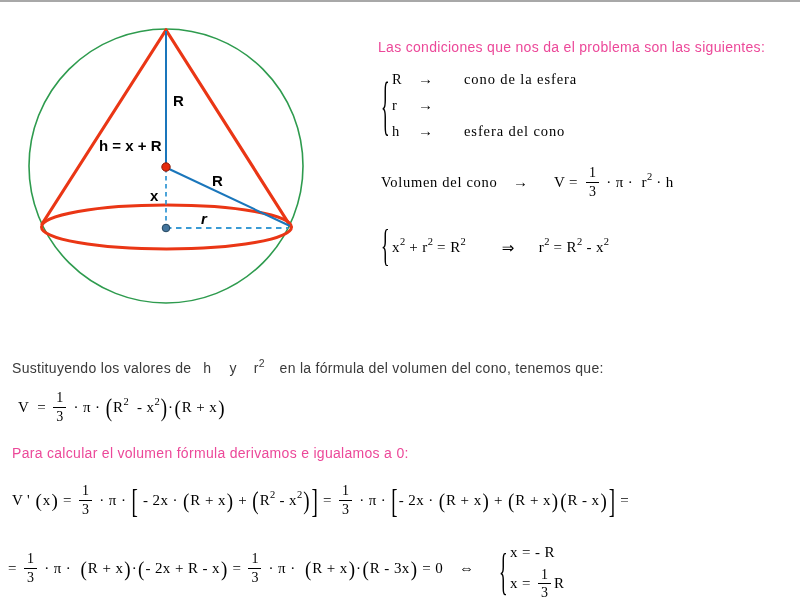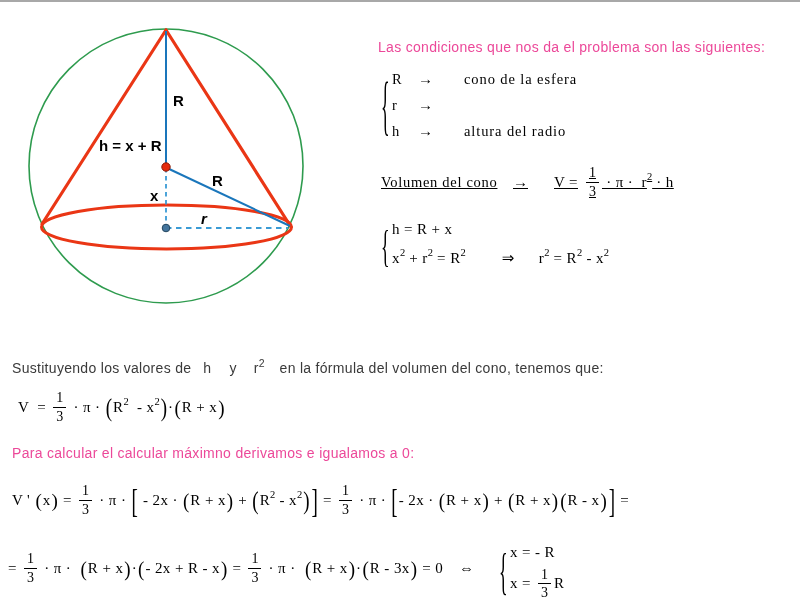--- a/index.html
+++ b/index.html
@@ -84,49 +84,48 @@
           <span class="cond-arrow">→</span>
           <span class="cond-meaning">cono de la esfera</span>
         </div>
         <div class="cond-row">
           <span class="cond-sym">r</span>
           <span class="cond-arrow">→</span>
         </div>
         <div class="cond-row">
           <span class="cond-sym">h</span>
           <span class="cond-arrow">→</span>
-          <span class="cond-meaning">altura del radio</span>
+          <span class="cond-meaning">esfera del cono</span>
         </div>
       </div>
     </div>
   </div>
 
-  <div class="abs sysrow" style="left:381px; top:163px; height:38px;text-decoration:underline;">
+  <div class="abs sysrow" style="left:381px; top:163px; height:38px;">
     <span class="vol-label">Volumen del cono</span>
     <span class="vol-arrow">→</span>
     <div class="math"><span>V =</span><span class="spacer" style="width: 5px;"></span><span class="frac"><span class="num">1</span><span class="den">3</span></span><span> · π ·  r</span><span class="sup">2</span><span> · h</span></div>
   </div>
 
   <div class="abs" style="left:378px; top:219px;">
     <div class="sysrow">
       <div class="brace" style="height:52px;">
         <span class="brace-glyph" style="transform:scale(0.6,1.45);">{</span>
       </div>
       <div>
-        <div class="math" style="height:20px;"><span>h = R + x</span></div>
         <div class="math" style="height:28px; margin-top:5px;"><span>x</span><span class="sup">2</span><span> + r</span><span class="sup">2</span><span> = R</span><span class="sup">2</span><span class="spacer" style="width: 36px;"></span><span>⇒</span><span class="spacer" style="width: 24px;"></span><span>r</span><span class="sup">2</span><span> = R</span><span class="sup">2</span><span> - x</span><span class="sup">2</span></div>
       </div>
     </div>
   </div>
 
   <div class="abs math sans-math" style="left:12px; top:360px;"><span>Sustituyendo los valores de</span><span class="spacer" style="width: 12px;"></span><span>h</span><span class="spacer" style="width: 18px;"></span><span>y</span><span class="spacer" style="width: 17px;"></span><span>r</span><span class="sup">2</span><span class="spacer" style="width: 15px;"></span><span>en la fórmula del volumen del cono, tenemos que:</span></div>
 
   <div class="abs math" style="left:18px; top:389px; height:36px;"><span>V  = </span><span class="frac"><span class="num">1</span><span class="den">3</span></span><span> · π · </span><span class="delim" style="transform: scaleY(1.35);">(</span><span>R</span><span class="sup">2</span><span>  - x</span><span class="sup">2</span><span class="delim" style="transform: scaleY(1.35);">)</span><span>·</span><span class="delim" style="transform: scaleY(1.1);">(</span><span>R + x</span><span class="delim" style="transform: scaleY(1.1);">)</span></div>
 
-  <div class="abs sans" style="left:12px; top:445px;">Para calcular el calcular máximno derivamos e igualamos a 0:</div>
+  <div class="abs sans" style="left:12px; top:445px;">Para calcular el volumen fórmula derivamos e igualamos a 0:</div>
 
   <div class="abs math" style="left:12px; top:482px; height:36px;"><span>V ' </span><span class="delim" style="transform: scaleY(1);">(</span><span>x</span><span class="delim" style="transform: scaleY(1);">)</span><span> = </span><span class="frac"><span class="num">1</span><span class="den">3</span></span><span> · π · </span><span class="delim" style="transform: scaleY(1.75);">[</span><span> - 2x · </span><span class="delim" style="transform: scaleY(1.1);">(</span><span>R + x</span><span class="delim" style="transform: scaleY(1.1);">)</span><span> + </span><span class="delim" style="transform: scaleY(1.35);">(</span><span>R</span><span class="sup">2</span><span> - x</span><span class="sup">2</span><span class="delim" style="transform: scaleY(1.35);">)</span><span class="delim" style="transform: scaleY(1.75);">]</span><span> = </span><span class="frac"><span class="num">1</span><span class="den">3</span></span><span> · π · </span><span class="delim" style="transform: scaleY(1.75);">[</span><span>- 2x · </span><span class="delim" style="transform: scaleY(1.1);">(</span><span>R + x</span><span class="delim" style="transform: scaleY(1.1);">)</span><span> + </span><span class="delim" style="transform: scaleY(1.1);">(</span><span>R + x</span><span class="delim" style="transform: scaleY(1.1);">)</span><span class="delim" style="transform: scaleY(1.1);">(</span><span>R - x</span><span class="delim" style="transform: scaleY(1.1);">)</span><span class="delim" style="transform: scaleY(1.75);">]</span><span> =</span></div>
 
   <div class="abs math" style="left:8px; top:550px; height:36px;"><span>= </span><span class="frac"><span class="num">1</span><span class="den">3</span></span><span> · π ·  </span><span class="delim" style="transform: scaleY(1.1);">(</span><span>R + x</span><span class="delim" style="transform: scaleY(1.1);">)</span><span>·</span><span class="delim" style="transform: scaleY(1.1);">(</span><span>- 2x + R - x</span><span class="delim" style="transform: scaleY(1.1);">)</span><span> = </span><span class="frac"><span class="num">1</span><span class="den">3</span></span><span> · π ·  </span><span class="delim" style="transform: scaleY(1.1);">(</span><span>R + x</span><span class="delim" style="transform: scaleY(1.1);">)</span><span>·</span><span class="delim" style="transform: scaleY(1.1);">(</span><span>R - 3x</span><span class="delim" style="transform: scaleY(1.1);">)</span><span> = 0</span><span class="spacer" style="width: 16px;"></span><span>⇔</span></div>
 
   <div class="abs" style="left:496px; top:541px;">
     <div class="sysrow">
       <div class="brace" style="height:60px;">
         <span class="brace-glyph" style="transform:scale(0.6,1.7);">{</span>
       </div>

